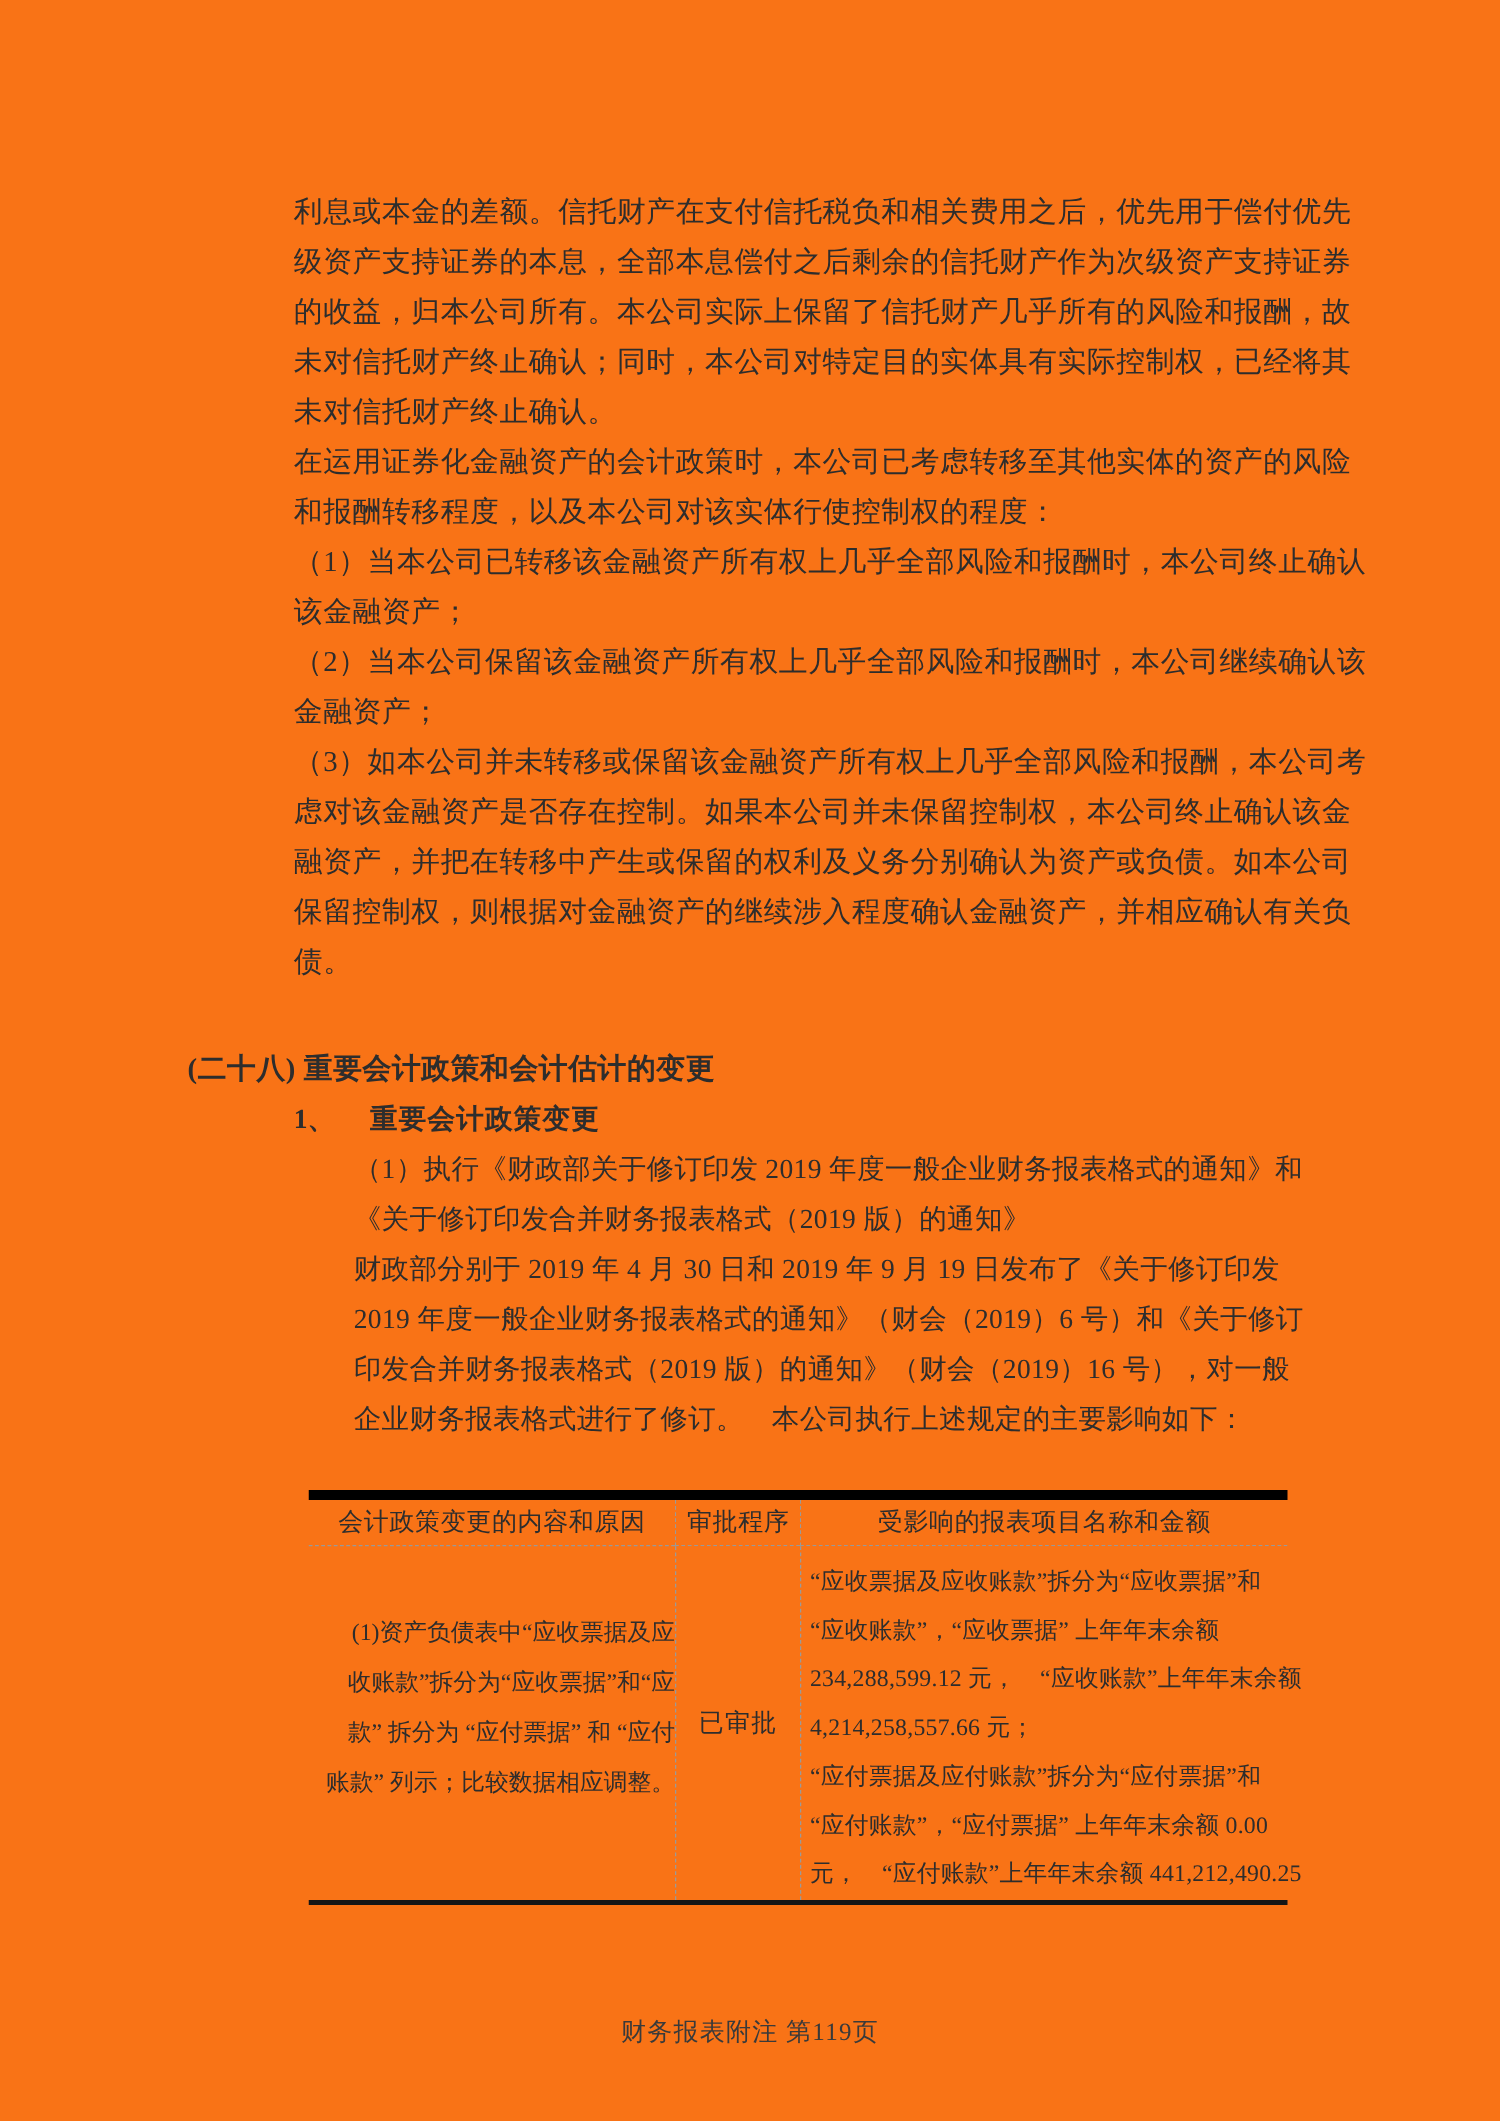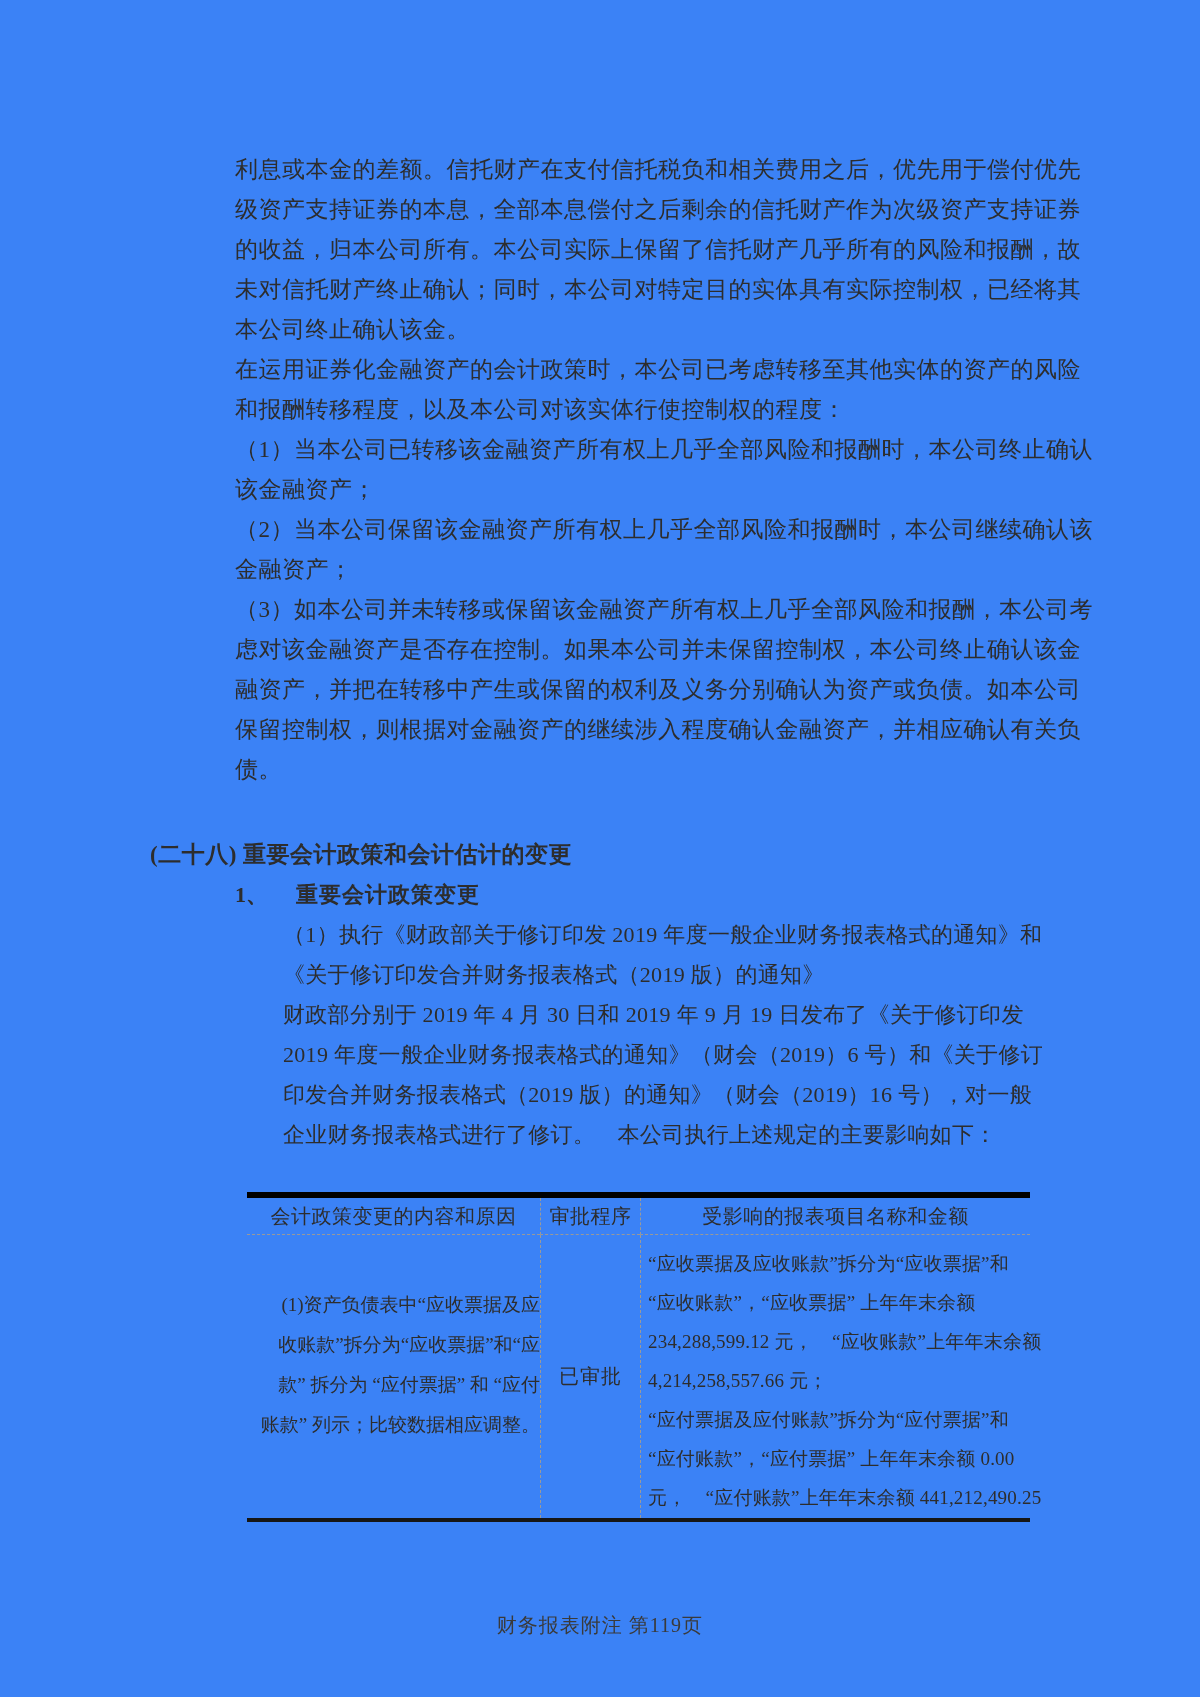--- a/index.html
+++ b/index.html
@@ -1,20 +1,20 @@
 <!DOCTYPE html>
 <html><head>
 <meta charset="utf-8">
 <style>
   html, body { margin: 0; padding: 0; }
   .page {
     position: relative;
     width: 1200px;
     height: 1697px;
-    background: #3b82f6;
+    background: #f97316;
     font-family: "Liberation Serif", "DejaVu Serif", serif;
     color: #2d2d2d;
     overflow: hidden;
   }
   .body-block {
     position: absolute;
     left: 235px;
     top: 150px;
     width: 790px;
   }
@@ -61,21 +61,21 @@
     white-space: nowrap;
   }
   .acct-table {
     position: absolute;
     left: 247px;
     top: 1192px;
     width: 783px;
     display: grid;
     grid-template-columns: 293px 100px 390px;
     grid-template-rows: 37px 283px;
-    border-top: 6px solid #000000;
+    border-top: 8px solid #000000;
     border-bottom: 4px solid #161616;
     box-sizing: content-box;
   }
   .th {
     line-height: 37px;
     text-align: center;
     font-size: 20px;
     letter-spacing: 0.5px;
     border-bottom: 1px dashed #999;
     white-space: nowrap;
@@ -121,21 +121,21 @@
 </head>
 <body>
 
 <div class="page">
 
   <div class="body-block">
     <div class="bline">利息或本金的差额。信托财产在支付信托税负和相关费用之后，优先用于偿付优先</div>
     <div class="bline">级资产支持证券的本息，全部本息偿付之后剩余的信托财产作为次级资产支持证券</div>
     <div class="bline">的收益，归本公司所有。本公司实际上保留了信托财产几乎所有的风险和报酬，故</div>
     <div class="bline">未对信托财产终止确认；同时，本公司对特定目的实体具有实际控制权，已经将其</div>
-    <div class="bline">本公司终止确认该金。</div>
+    <div class="bline">未对信托财产终止确认。</div>
     <div class="bline">在运用证券化金融资产的会计政策时，本公司已考虑转移至其他实体的资产的风险</div>
     <div class="bline">和报酬转移程度，以及本公司对该实体行使控制权的程度：</div>
     <div class="bline">（1）当本公司已转移该金融资产所有权上几乎全部风险和报酬时，本公司终止确认</div>
     <div class="bline">该金融资产；</div>
     <div class="bline">（2）当本公司保留该金融资产所有权上几乎全部风险和报酬时，本公司继续确认该</div>
     <div class="bline">金融资产；</div>
     <div class="bline">（3）如本公司并未转移或保留该金融资产所有权上几乎全部风险和报酬，本公司考</div>
     <div class="bline">虑对该金融资产是否存在控制。如果本公司并未保留控制权，本公司终止确认该金</div>
     <div class="bline">融资产，并把在转移中产生或保留的权利及义务分别确认为资产或负债。如本公司</div>
     <div class="bline">保留控制权，则根据对金融资产的继续涉入程度确认金融资产，并相应确认有关负</div>

